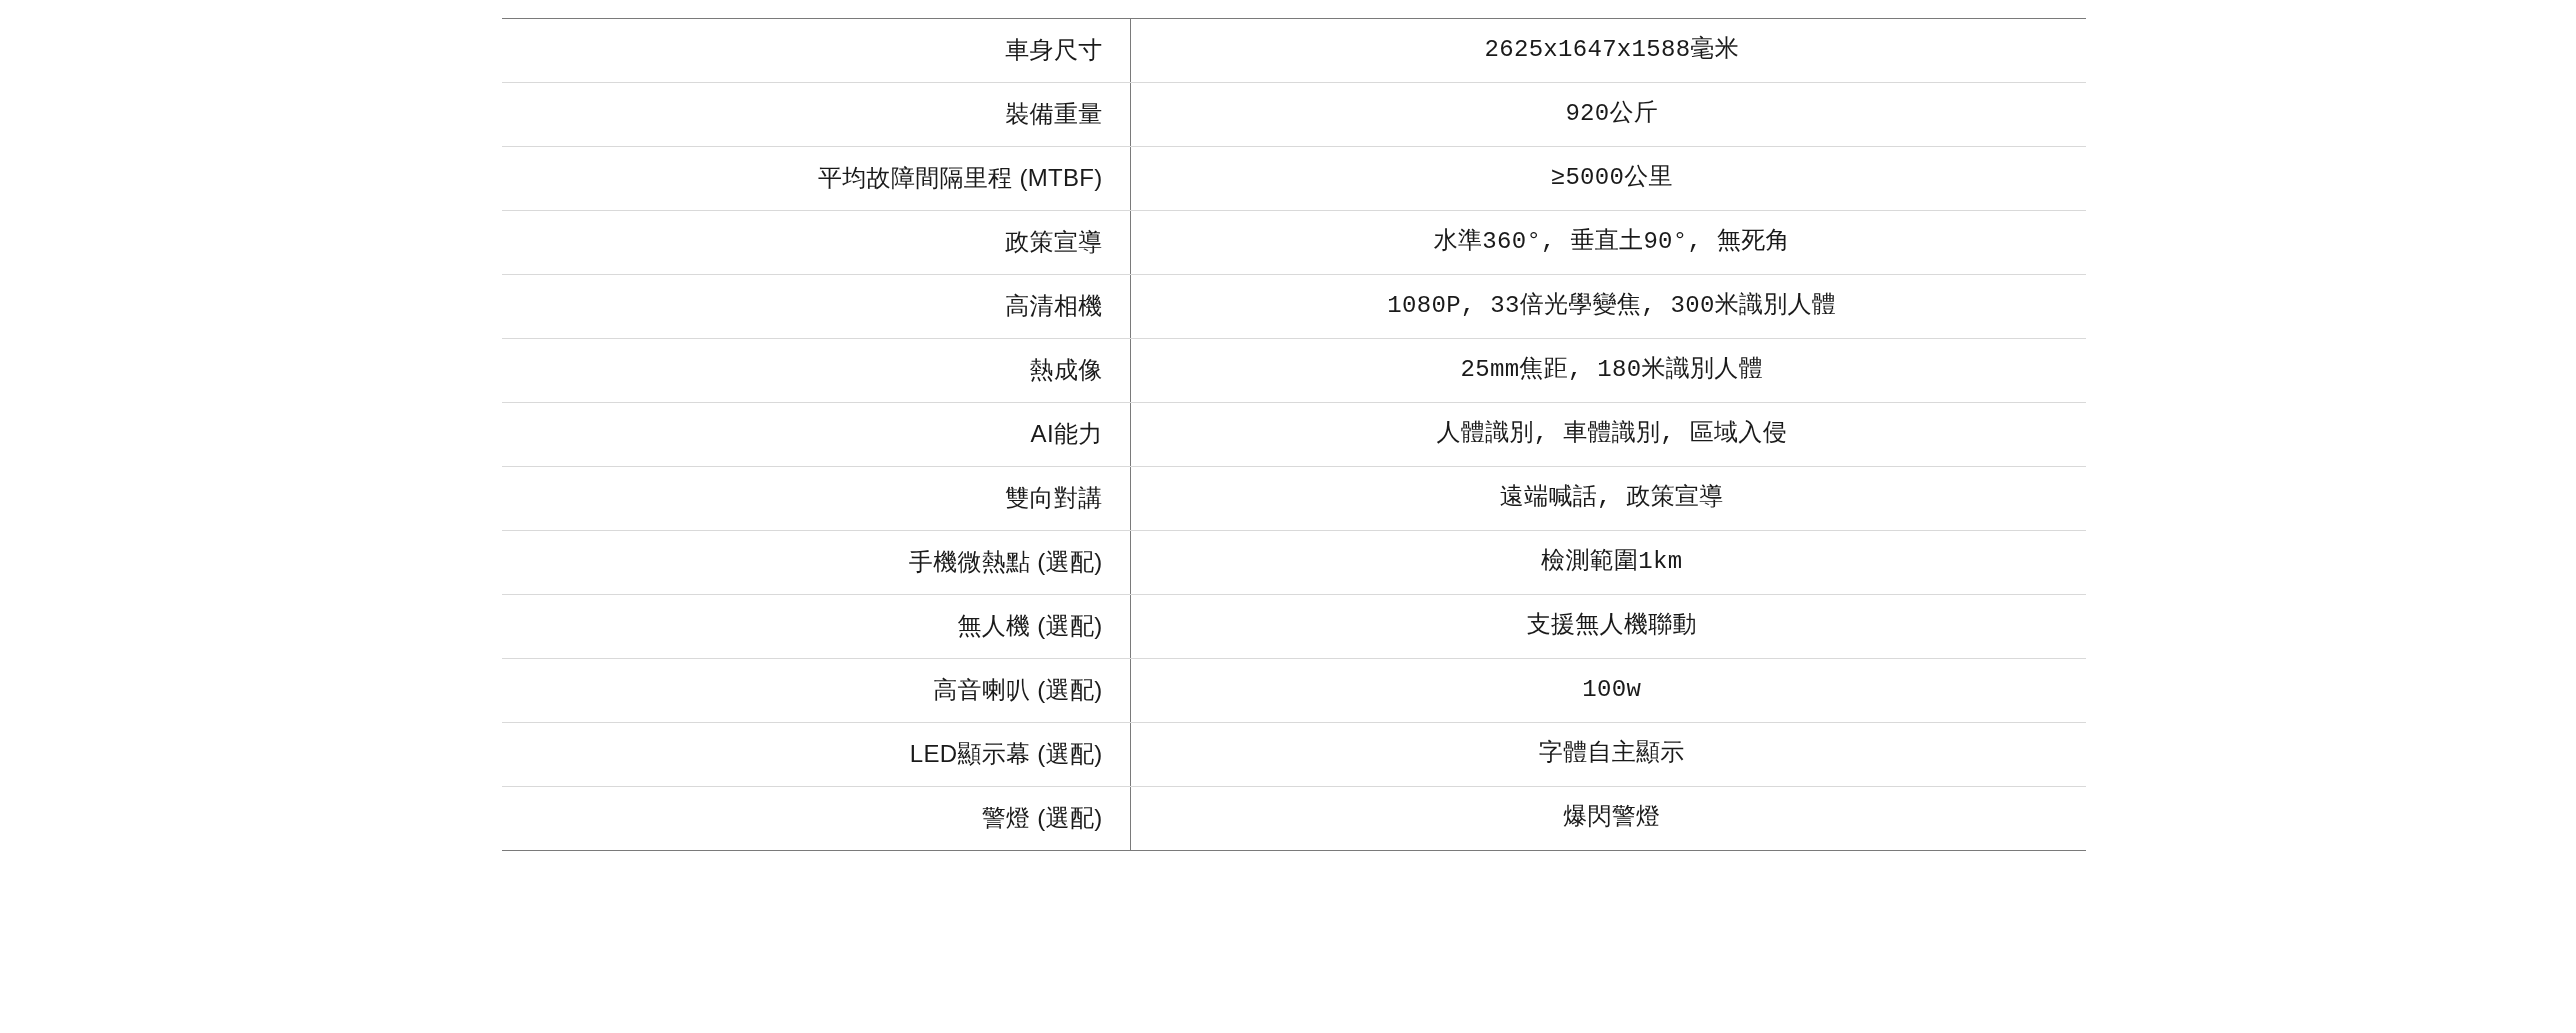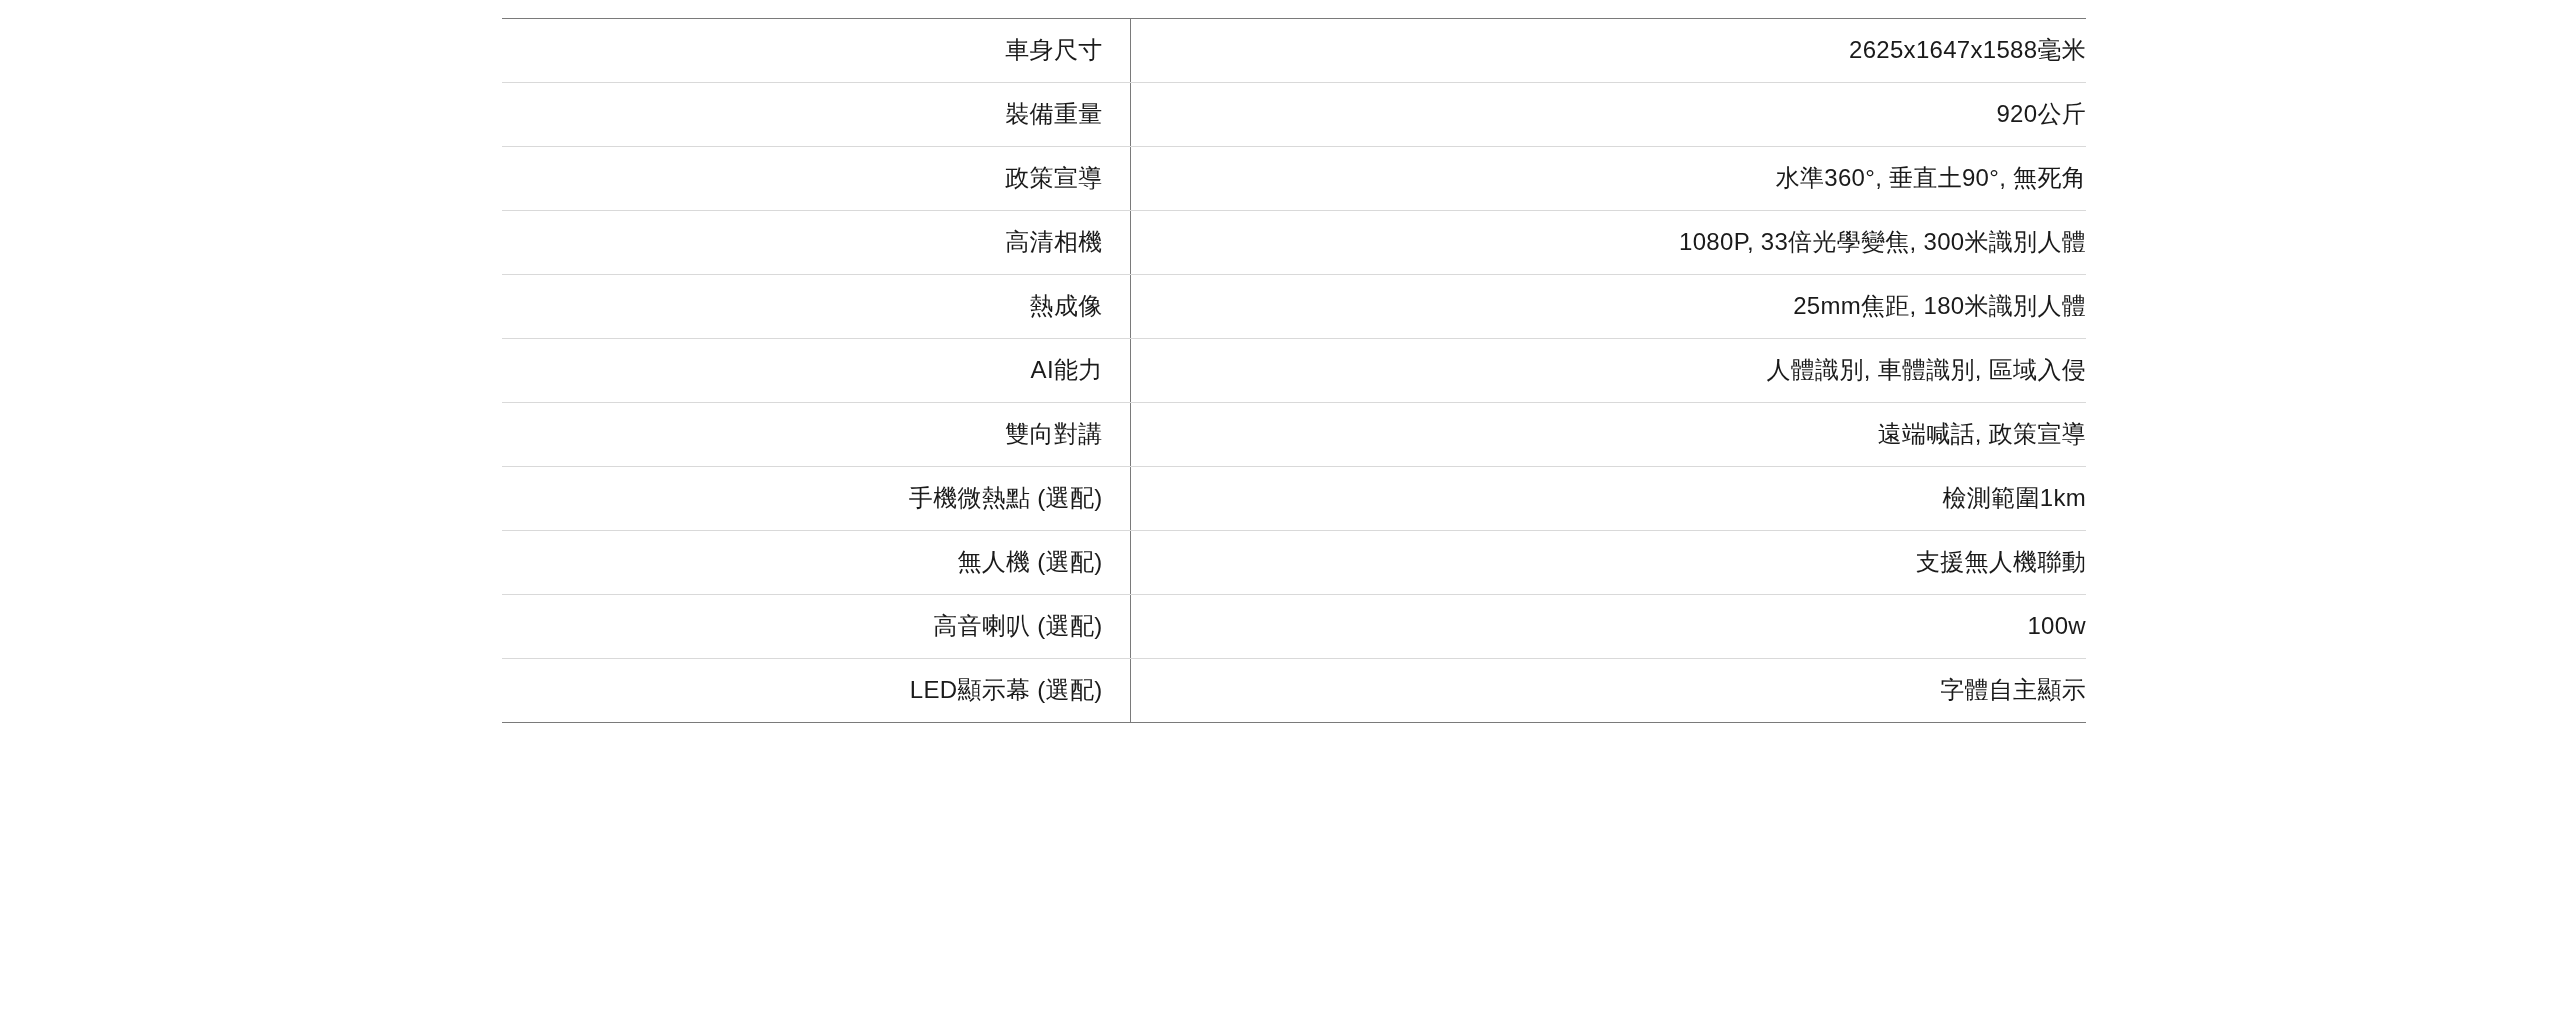--- a/index.html
+++ b/index.html
@@ -41,23 +41,24 @@
     letter-spacing: 0.3px;
     margin-top: 45px;
   }
   table.spec-table td.label-cell {
     text-align: right;
     padding-right: 27px;
     border-right: 1.3px solid #7a7a7a;
     color: #1a1a1a;
   }
   table.spec-table td.value-cell {
-    text-align: right;
+    text-align: center;
     padding-left: 7px;
     color: #1a1a1a;
+    font-family: Liberation Mono, monospace;
   }
   table.spec-table tr:first-child td {
     border-top: 1.3px solid #7a7a7a;
   }
   table.spec-table tr:last-child td {
     border-bottom: 1.3px solid #7a7a7a;
   }
   table.spec-table tr:last-child td.label-cell {
     border-right: 1.3px solid #7a7a7a;
   }
@@ -72,20 +73,24 @@
       <col class="c-value">
     </colgroup>
     <tbody>
       <tr>
         <td class="label-cell">車身尺寸</td>
         <td class="value-cell">2625x1647x1588毫米</td>
       </tr>
       <tr>
         <td class="label-cell">裝備重量</td>
         <td class="value-cell">920公斤</td>
+      </tr>
+      <tr>
+        <td class="label-cell">平均故障間隔里程 (MTBF)</td>
+        <td class="value-cell">≥5000公里</td>
       </tr>
       <tr>
         <td class="label-cell">政策宣導</td>
         <td class="value-cell">水準360°, 垂直土90°, 無死角</td>
       </tr>
       <tr>
         <td class="label-cell">高清相機</td>
         <td class="value-cell">1080P, 33倍光學變焦, 300米識別人體</td>
       </tr>
       <tr>
@@ -109,16 +114,20 @@
         <td class="value-cell">支援無人機聯動</td>
       </tr>
       <tr>
         <td class="label-cell">高音喇叭 (選配)</td>
         <td class="value-cell">100w</td>
       </tr>
       <tr>
         <td class="label-cell">LED顯示幕 (選配)</td>
         <td class="value-cell">字體自主顯示</td>
       </tr>
+      <tr>
+        <td class="label-cell">警燈 (選配)</td>
+        <td class="value-cell">爆閃警燈</td>
+      </tr>
     </tbody>
   </table>
 </div>
 
 
 </body></html>

